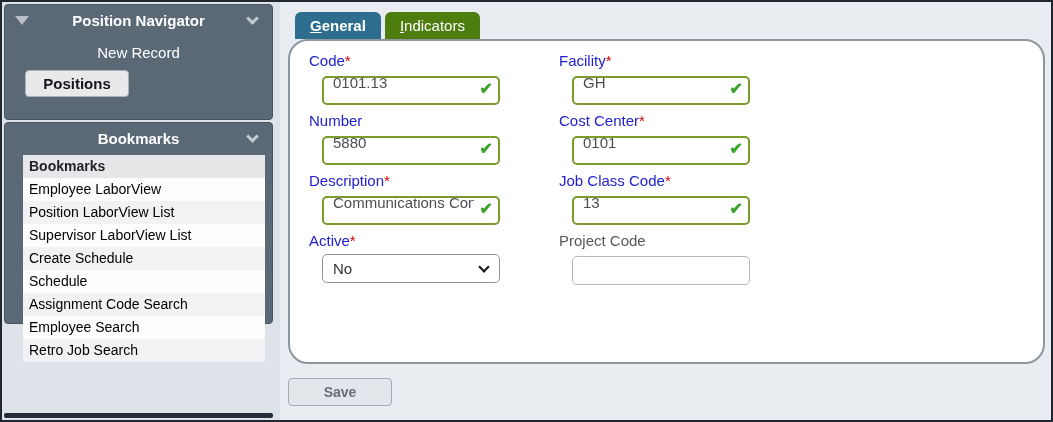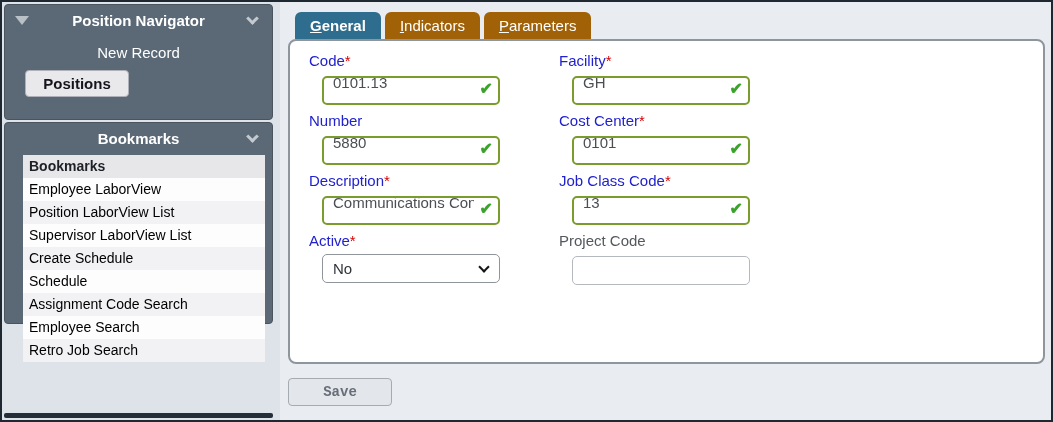--- a/index.html
+++ b/index.html
@@ -36,26 +36,26 @@
   .bm-row:nth-child(odd) { background:#f2f2f5; }
   .bm-row:nth-child(even) { background:#fdfdfe; }
   .bm-row.header { font-weight:bold; background:#e7e7ea; color:#1d2126; }
 
   .sidebar-bottom-bar { margin:auto 7px 2px 2px; height:5px; background:#232e3a; border-radius:2px; }
 
   
   .main { flex:1; padding:10px 8px 0 8px; }
   .tabbar { display:flex; gap:4px; margin-left:7px; height:27px; }
   .tab { padding:0 15px; display:flex; align-items:center; border-radius:6px 6px 0 0;
-         background:#a16207; color:#ffffff; font-size:15px; cursor:default; }
+         background:#4d7c0f; color:#ffffff; font-size:15px; cursor:default; }
   .tab.active { background:#2e6d8e; font-weight:bold; }
   .tab-label { display:block; }
   .tab-label::first-letter { text-decoration:underline; }
 
-  .form-panel { background:#ffffff; border:2px solid #8e969d; border-radius:8px;
+  .form-panel { background:#ffffff; border:2px solid #8e969d; border-radius:20px;
                 width:757px; height:325px; padding:11px 0 0 19px; }
   .form-grid { display:grid; grid-template-columns:250px 250px; }
   .field { height:60px; }
   .field-label { font-size:15px; margin-bottom:5px; }
   .label-blue { color:#2121cf; }
   .label-gray { color:#54585d; }
   .req { color:#d40000; }
   .input-wrap { position:relative; margin-left:13px; width:178px; }
   .txt { width:178px; height:29px; border-radius:5px; font-family:inherit; font-size:15px;
          color:#4b4f54; padding:0 24px 16px 9px; outline:none; background:#fff; }
@@ -64,21 +64,21 @@
   .check { position:absolute; right:7px; top:5px; color:#3ba32c; font-size:16px; font-weight:bold; }
 
   .select-box { position:relative; margin-left:13px; width:178px; height:29px;
                 border:1px solid #8f959b; border-radius:5px; background:#fff;
                 display:flex; align-items:center; padding:4px 10px; font-size:15px; color:#2f3338; }
   .select-chev { position:absolute; right:11px; top:8px; width:8px; height:8px;
                  border-right:2.5px solid #141414; border-bottom:2.5px solid #141414; transform:rotate(45deg); }
 
   .save-btn { display:block; margin-top:14px; width:104px; height:28px;
               background:#e3e6ea; border:1px solid #a6abb1; border-radius:4px;
-              font-family:Liberation Mono, monospace; color:#676e78; font-weight:bold; font-size:14px; }
+              font-family:Liberation Sans, sans-serif; color:#676e78; font-weight:bold; font-size:14px; }
 </style>
 </head>
 <body>
 
 <div class="sidebar">
 
   <div class="panel nav-panel">
     <div class="panel-header">
       <span class="tri-down"></span>
       <span class="panel-title">Position Navigator</span>
@@ -110,23 +110,20 @@
 </div>
 
 <div class="main">
 
   <div class="tabbar">
     <div class="tab active">
       <span class="tab-label">General</span>
     </div>
     <div class="tab">
       <span class="tab-label">Indicators</span>
-    </div>
-    <div class="tab">
-      <span class="tab-label">Parameters</span>
     </div>
   </div>
 
   <div class="form-panel">
     <div class="form-grid">
 
       <div class="field">
         <div class="field-label label-blue"><span>Code</span><span class="req">*</span></div>
         <div class="input-wrap">
           <input class="txt valid" type="text" value="0101.13" style="">

